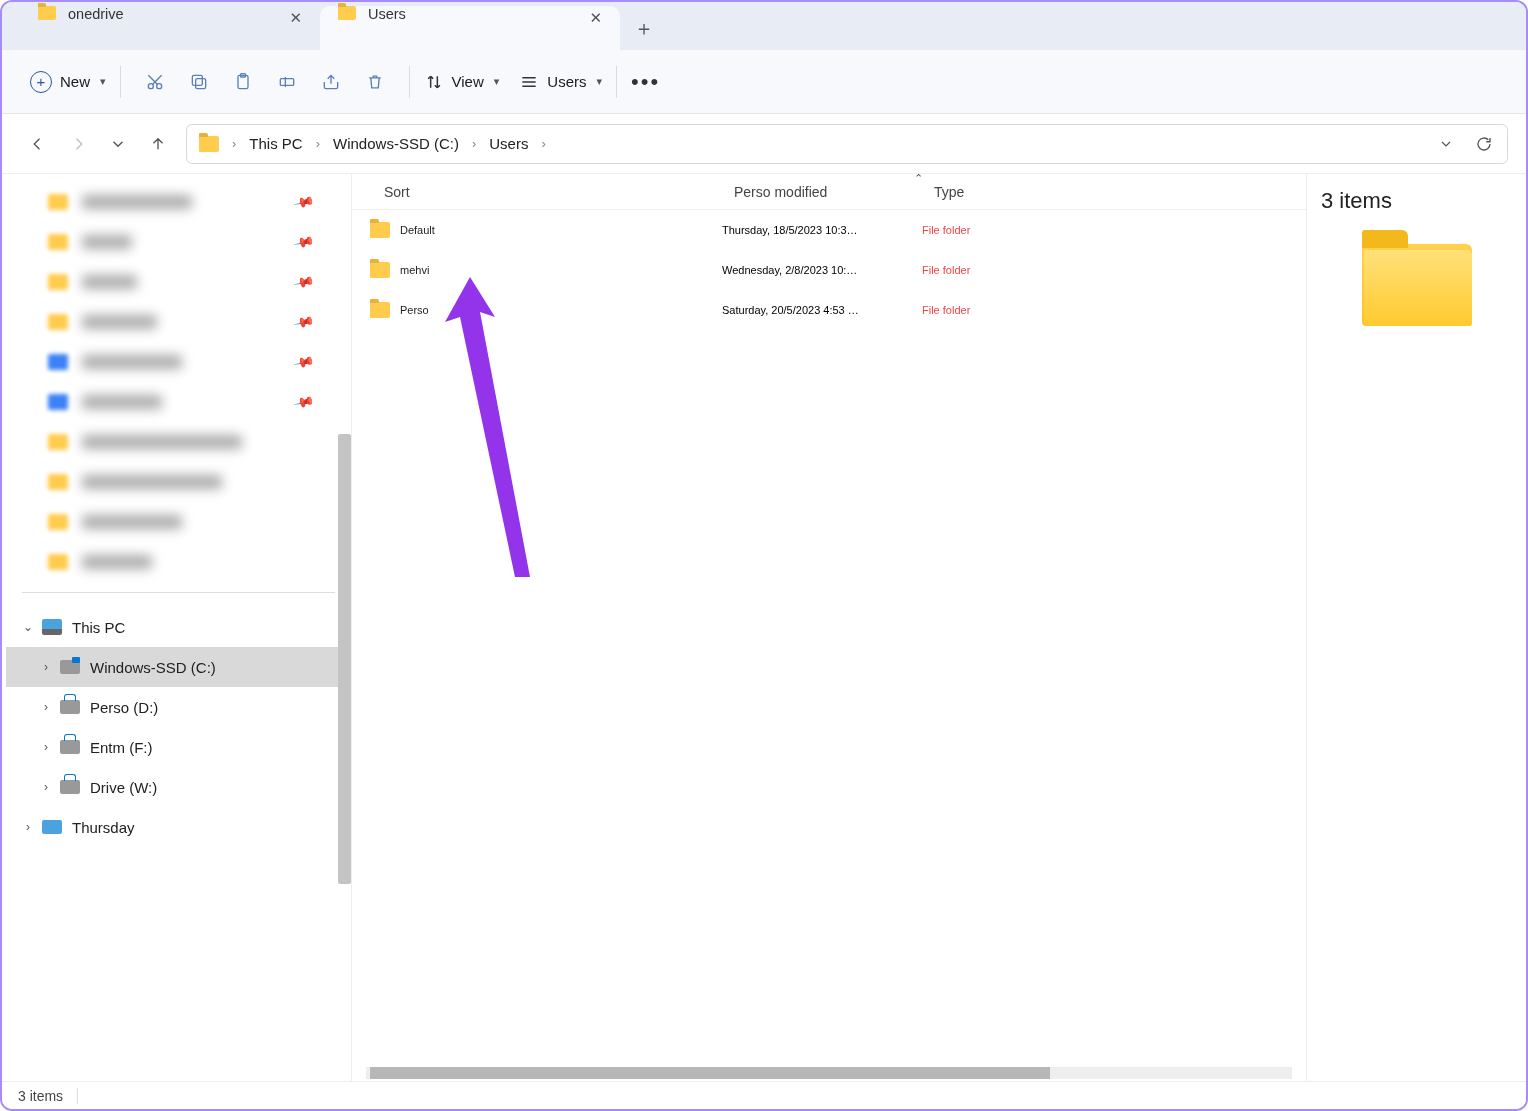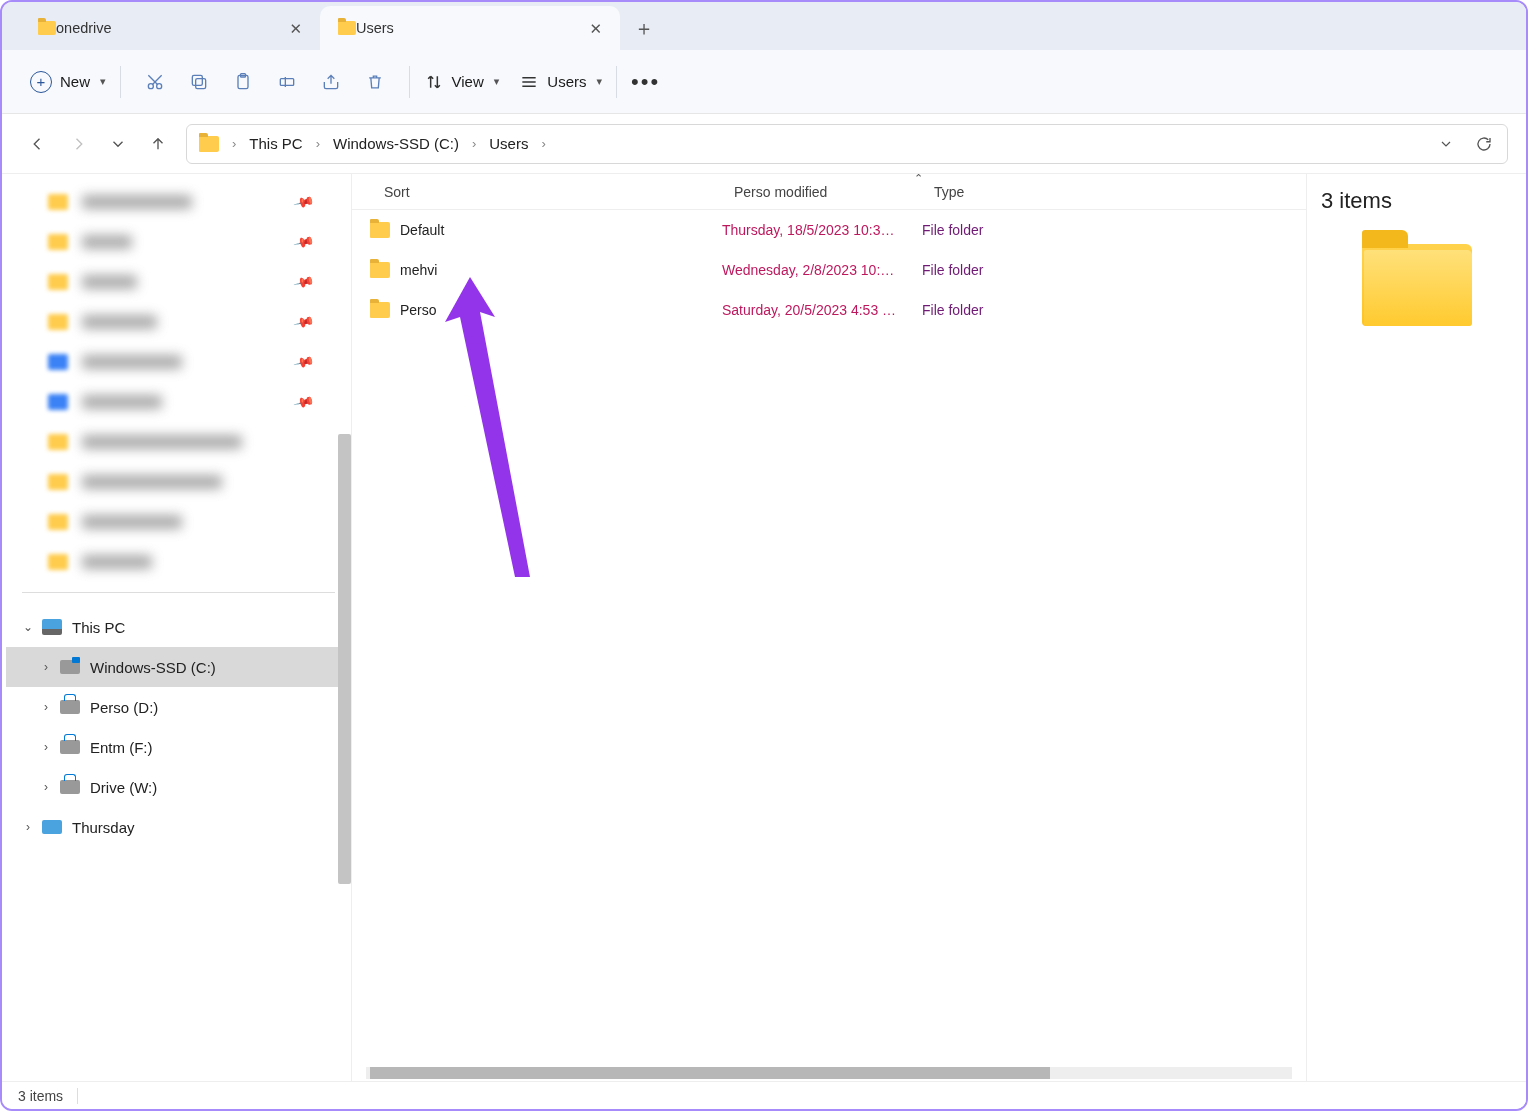--- a/index.html
+++ b/index.html
@@ -1,20 +1,20 @@
 <!DOCTYPE html>
 <html><head>
 <meta charset="utf-8">
 <style>
 * { margin: 0; padding: 0; box-sizing: border-box; font-family: "Segoe UI", -apple-system, sans-serif; }
 body { width: 1528px; height: 1111px; background: #fff; position: relative; border: 2px solid #a78bfa; border-radius: 12px; overflow: hidden; }
 
 
 .tabs-bar { height: 48px; background: #e8ecf5; display: flex; align-items: flex-end; padding: 4px 0 0 18px; }
-.tab { height: 44px; min-width: 300px; display: flex; align-items: center; padding: 0 12px 0 18px; border-radius: 10px 10px 0 0; font-size: 14.5px; color: #333; position: relative; }
+.tab { height: 44px; min-width: 300px; display: flex; padding: 0 12px 0 18px; border-radius: 10px 10px 0 0; font-size: 14.5px; color: #333; gap: 12px; position: relative; }
 .tab.active { background: #f7f9fc; }
 .tab .folder-mini { width: 18px; height: 14px; background: #ffcc4d; border-radius: 1px 2px 2px 1px; position: relative; }
 .tab .folder-mini::before { content: ""; position: absolute; top: -3px; left: 0; width: 8px; height: 4px; background: #e8b138; border-radius: 1px 2px 0 0; }
 .tab .close-x { margin-left: auto; color: #555; font-size: 15px; padding: 4px 6px; border-radius: 4px; cursor: pointer; line-height: 1; }
 .tab-add { width: 48px; height: 44px; display: flex; align-items: center; justify-content: center; color: #555; font-size: 20px; cursor: pointer; }
 
 
 .toolbar { height: 64px; background: #f7f9fc; display: flex; align-items: center; padding: 0 18px; gap: 0; border-bottom: 1px solid #e6e6e6; }
 .tb-group { display: flex; align-items: center; gap: 4px; padding: 0 10px; }
 .tb-sep { width: 1px; height: 32px; background: #d8dce4; margin: 0 4px; }
@@ -65,26 +65,26 @@
 .tree-item .drive-ico.usb::after { content:""; position:absolute; top:-6px; left:4px; width:10px; height:6px; border:1.5px solid #0078d4; border-bottom:none; border-radius:3px 3px 0 0; }
 .sidebar-scroll { position: absolute; right: 0; top: 260px; width: 13px; height: 450px; background: #c4c4c4; border-radius: 2px; }
 
 
 .col-headers { height: 36px; display: flex; align-items: center; border-bottom: 1px solid #eee; font-size: 14px; color: #444; position: relative; }
 .col-headers .col { padding: 0 12px; border-right: 1px solid transparent; }
 .col.name { width: 370px; padding-left: 32px; }
 .col.date { width: 200px; }
 .col.type { flex: 1; }
 .col-headers .sort-caret { position: absolute; top: -2px; left: 562px; font-size: 11px; color: #555; }
-.file-row { height: 40px; display: flex; align-items: center; font-size: 14px; color: #222; }
+.file-row { height: 40px; display: flex; align-items: center; font-size: 11px; color: #222; }
 .file-row .fname { width: 370px; display: flex; align-items: center; gap: 10px; padding-left: 18px; }
 .file-row .folder-mini { width: 20px; height: 16px; background: #ffcc4d; border-radius: 1px 2px 2px 1px; position: relative; }
 .file-row .folder-mini::before { content:""; position:absolute; top:-3px; left:0; width:9px; height:4px; background:#e8b138; border-radius:1px 2px 0 0; }
-.file-row .fdate { width: 200px; color: #be185d; white-space: nowrap; overflow: hidden; text-overflow: ellipsis; }
-.file-row .ftype { flex: 1; color: #701a75; }
+.file-row .fdate { width: 200px; color: #000000; white-space: nowrap; overflow: hidden; text-overflow: ellipsis; }
+.file-row .ftype { flex: 1; color: #ef4444; }
 .hscroll { position: absolute; bottom: 2px; left: 14px; right: 14px; height: 12px; background: #eee; }
 .hscroll .thumb { position: absolute; left: 4px; top: 0; width: 680px; height: 12px; background: #b7b7b7; }
 
 
 .details-title { font-size: 22px; color: #222; margin-bottom: 30px; }
 .big-folder { width: 110px; height: 82px; background: linear-gradient(180deg,#ffd24d,#ffc423); border-radius: 2px 6px 4px 4px; position: relative; margin: 18px auto; }
 .big-folder::before { content:""; position:absolute; top:-14px; left:0; width:46px; height:18px; background:#f3b91c; border-radius:3px 6px 0 0; }
 .big-folder::after { content:""; position:absolute; inset:6px 0 0 2px; background:linear-gradient(180deg,#ffe17a,#ffca2e); border-radius:2px 5px 3px 3px; }
 
 

